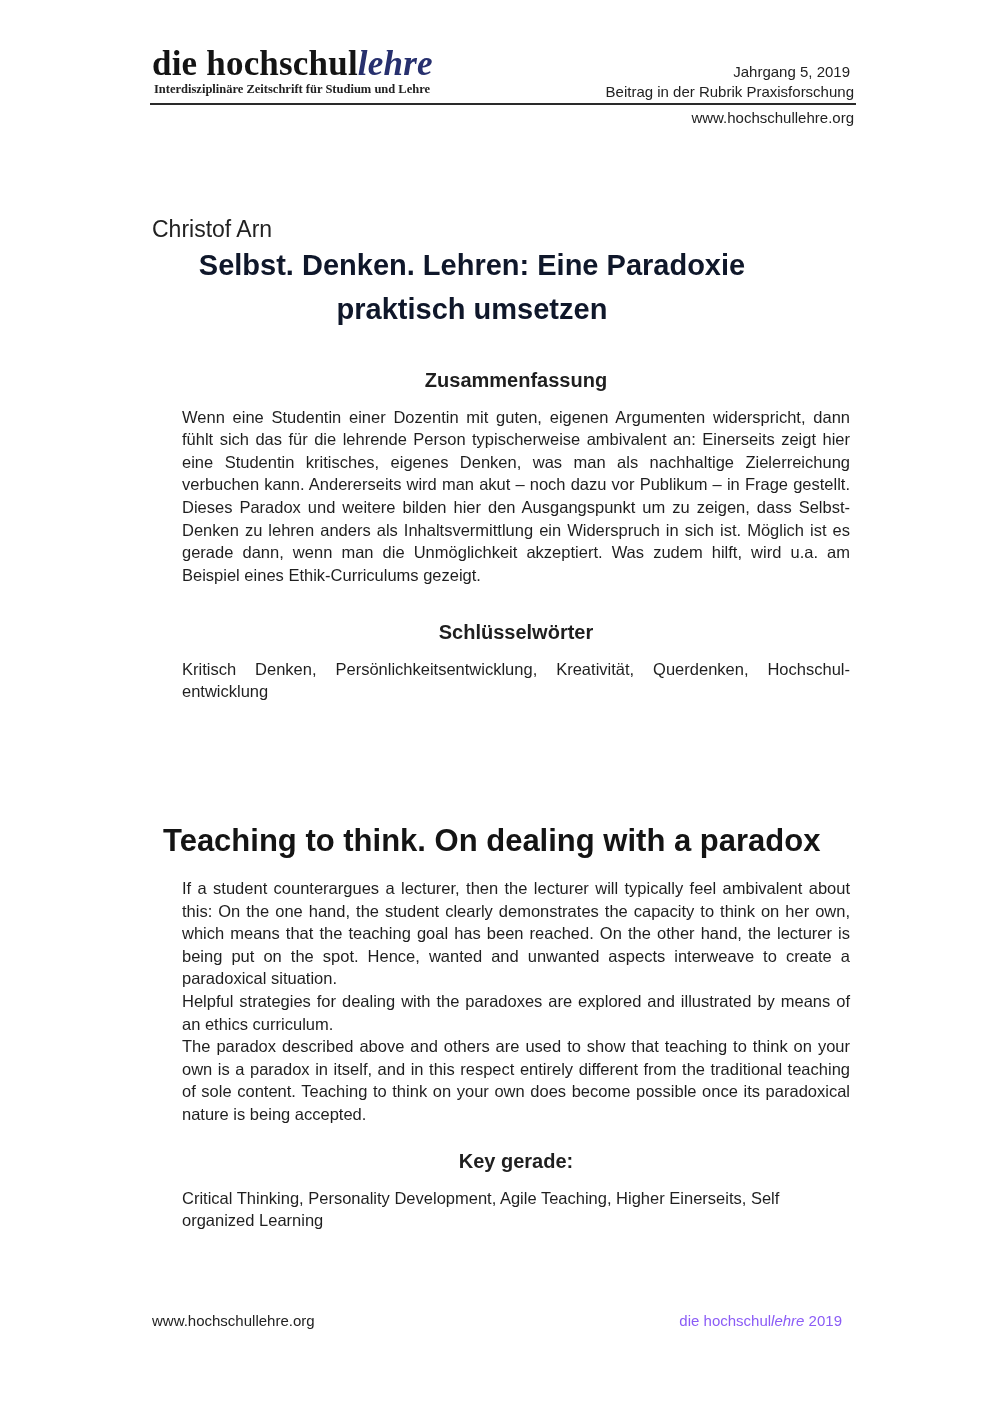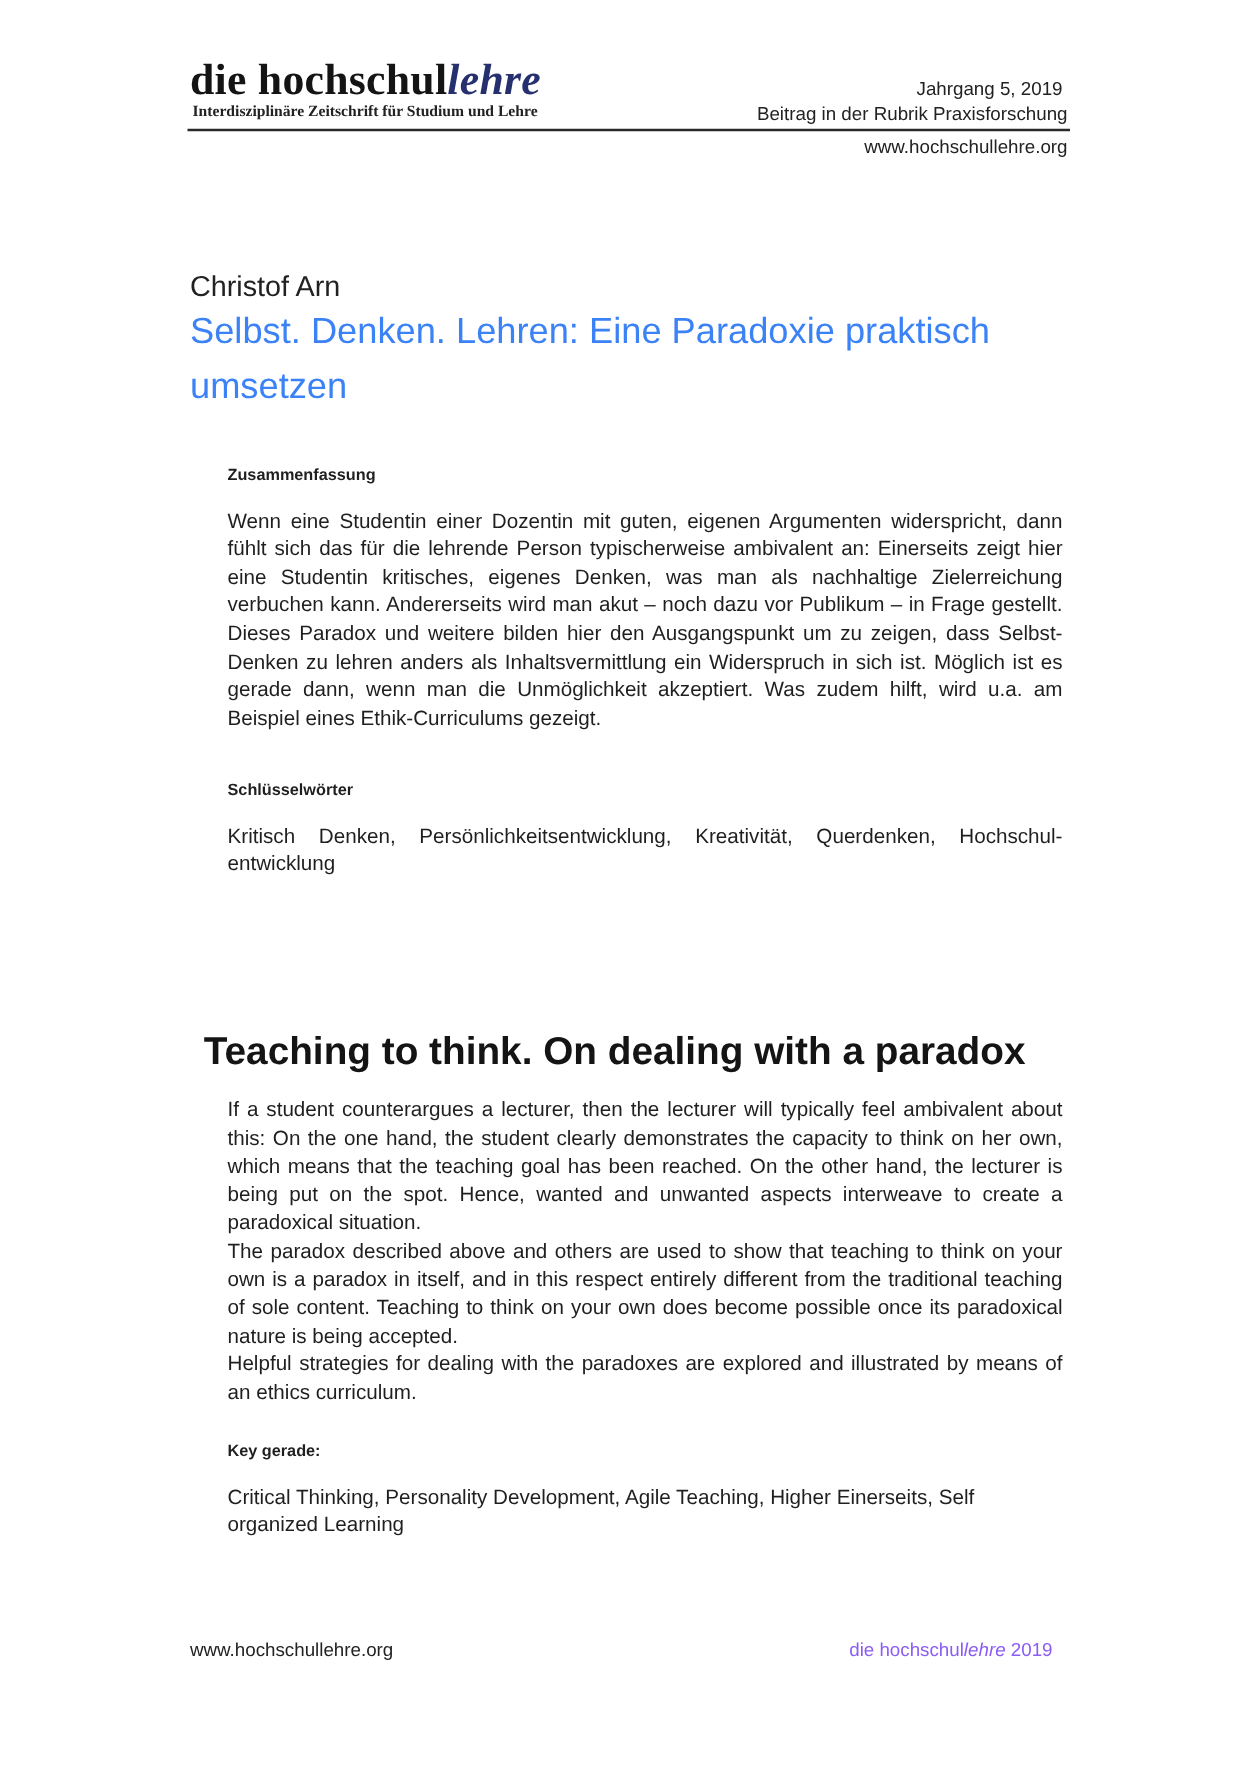--- a/index.html
+++ b/index.html
@@ -69,36 +69,38 @@
       line-height: 30px;
       color: #222;
       margin-top: 44px;
     }
     .title-de {
       left: 152px;
       top: 243px;
       width: 640px;
       font-size: 29px;
       line-height: 44px;
-      font-weight: normal;
-      color: #3b82f6;
+      font-weight: bold;
+      color: #0f172a;
+      text-align: center;
     }
 
     
     .block {
       left: 182px;
       width: 668px;
       font-size: 16.5px;
       line-height: 22.6px;
       color: #1f1f1f;
     }
     .block .heading {
       font-weight: bold;
-      font-size: 13px;
+      font-size: 20px;
       margin-bottom: 14px;
+      text-align: center;
     }
     .block p {
       margin: 0;
       text-align: justify;
     }
     .block p.last-line-left { text-align-last: left; }
 
     .abstract-de { top: 369px; }
     .keywords-de { top: 621px; }
     .keywords-de p { text-align: justify; text-align-last: left; }
@@ -154,22 +156,22 @@
 
 <section class="abs block keywords-de">
   <div class="heading">Schlüsselwörter</div>
   <p>Kritisch Denken, Persönlichkeitsentwicklung, Kreativität, Querdenken, Hochschul-entwicklung</p>
 </section>
 
 <h2 class="abs title-en" style="margin:11px;">Teaching to think. On dealing with a paradox</h2>
 
 <section class="abs block abstract-en">
   <p class="last-line-left">If a student counterargues a lecturer, then the lecturer will typically feel ambivalent about this: On the one hand, the student clearly demonstrates the capacity to think on her own, which means that the teaching goal has been reached. On the other hand, the lecturer is being put on the spot. Hence, wanted and unwanted aspects interweave to create a paradoxical situation.</p>
+  <p class="last-line-left">Helpful strategies for dealing with the paradoxes are explored and illustrated by means of an ethics curriculum.</p>
   <p class="last-line-left">The paradox described above and others are used to show that teaching to think on your own is a paradox in itself, and in this respect entirely different from the traditional teaching of sole content. Teaching to think on your own does become possible once its paradoxical nature is being accepted.</p>
-  <p class="last-line-left">Helpful strategies for dealing with the paradoxes are explored and illustrated by means of an ethics curriculum.</p>
 </section>
 
 <section class="abs block keywords-en">
   <div class="heading">Key gerade:</div>
   <p style="text-align:left;">Critical Thinking, Personality Development, Agile Teaching, Higher Einerseits, Self organized Learning</p>
 </section>
 
 <div class="abs footer-left">www.hochschullehre.org</div>
 <div class="abs footer-right"><span>die hochschul</span><span class="accent">lehre</span><span> 2019</span></div>
 

